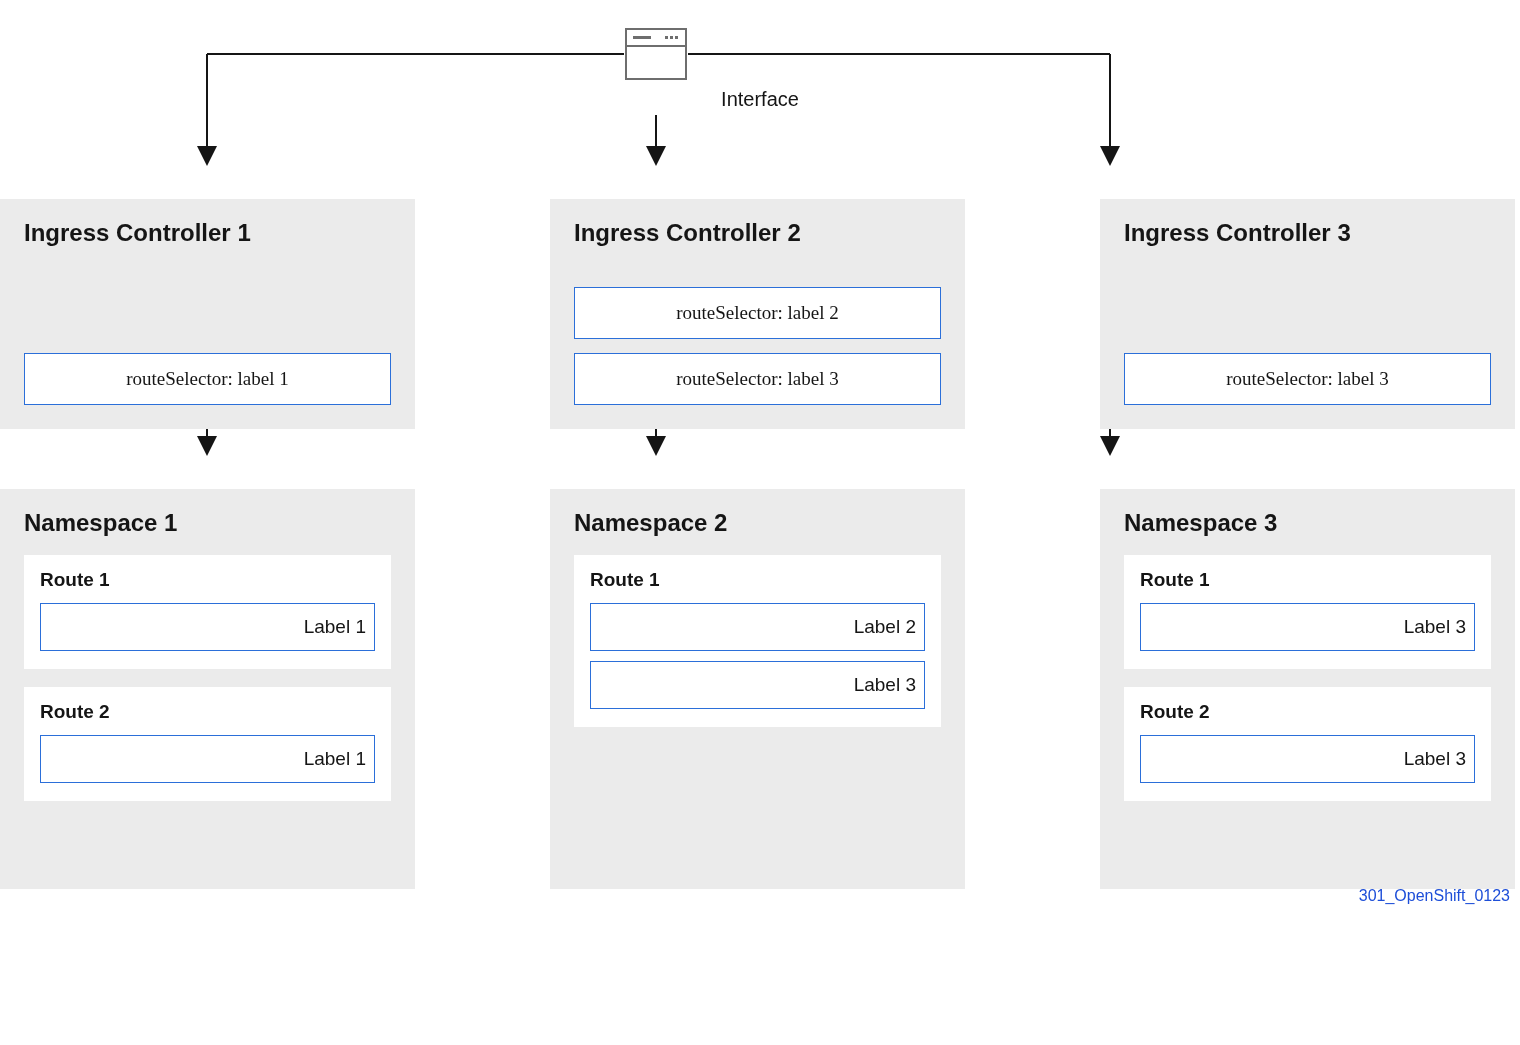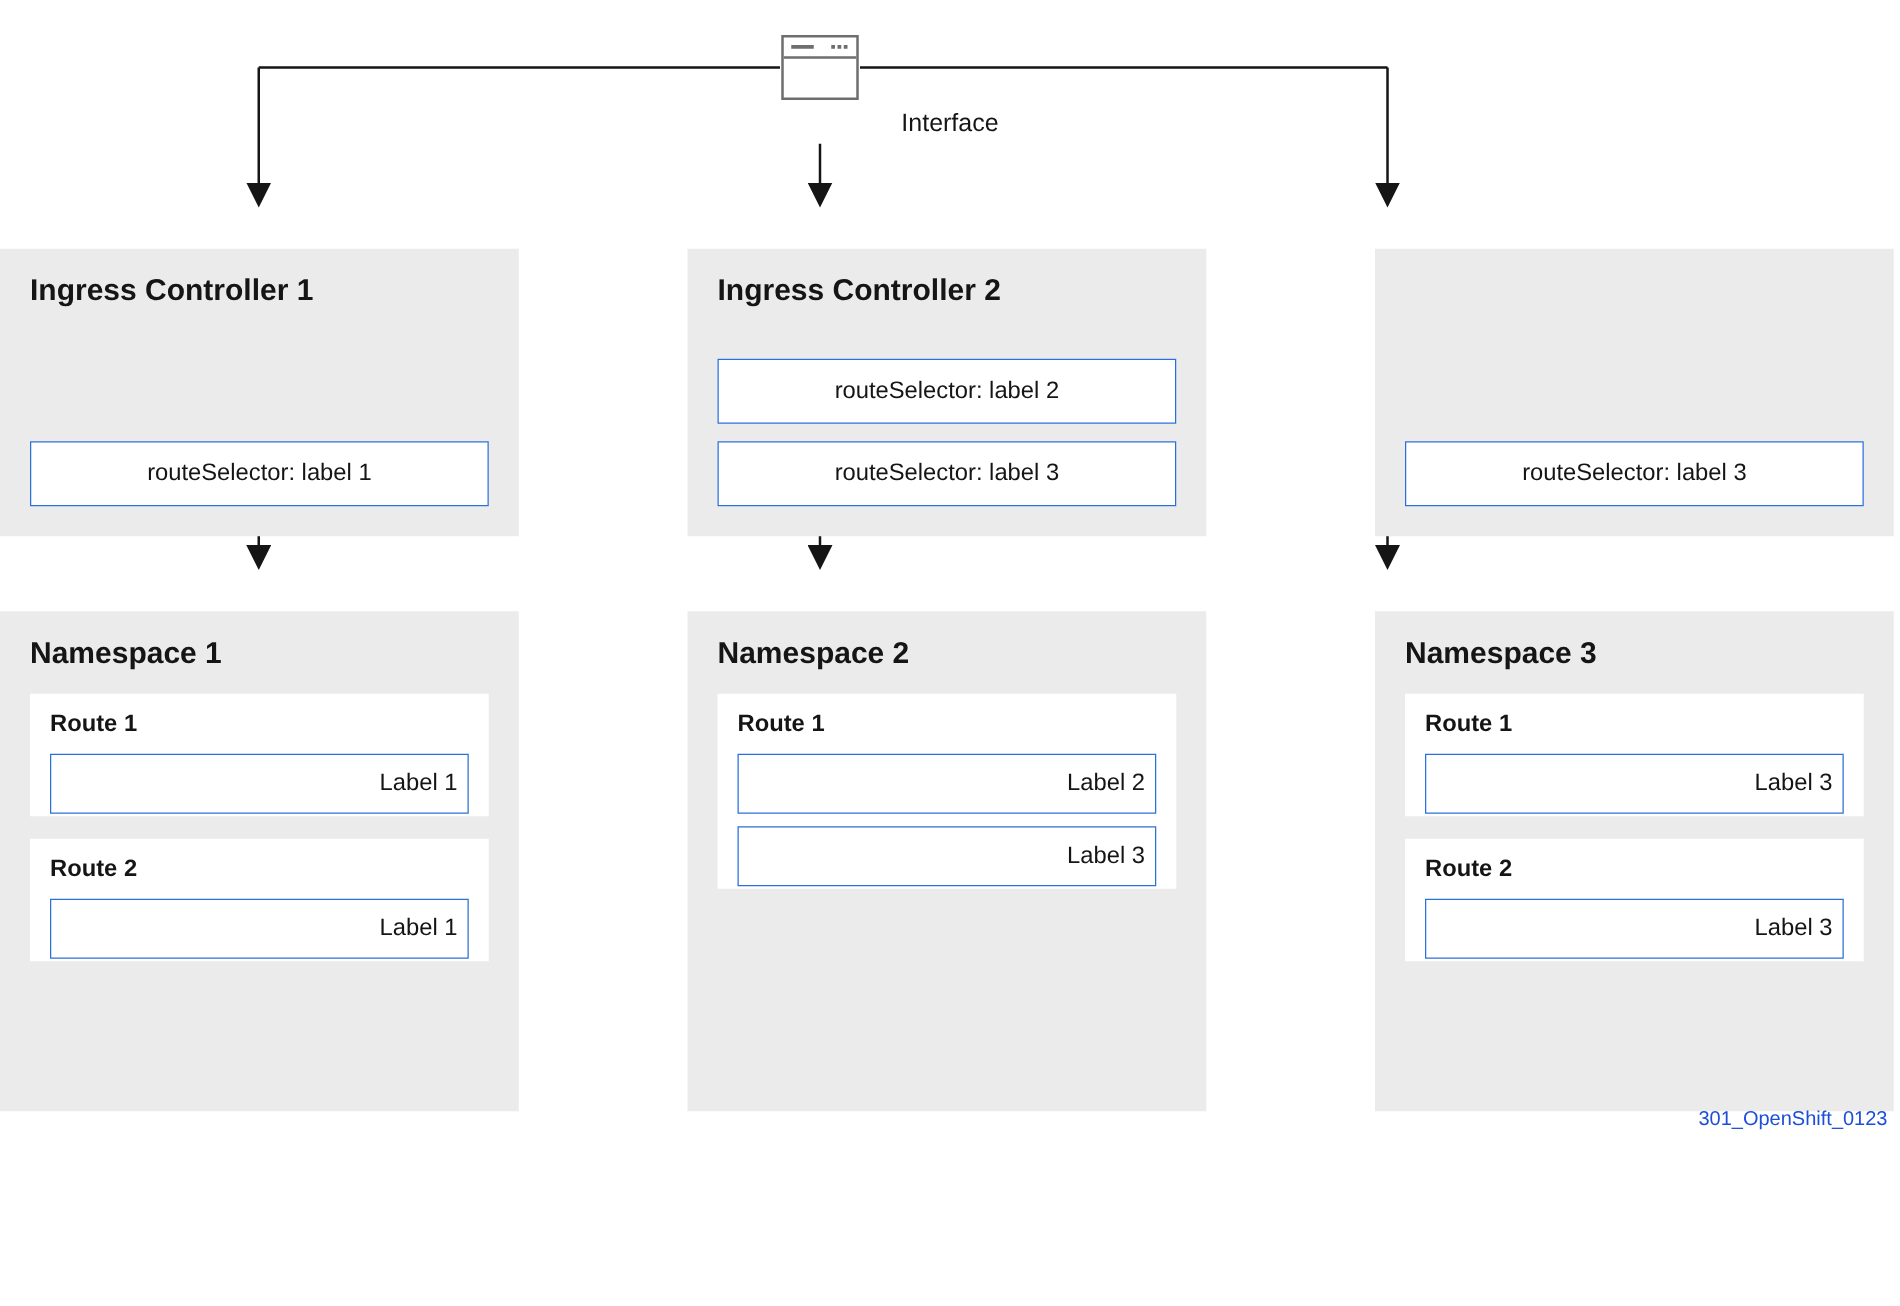--- a/index.html
+++ b/index.html
@@ -92,26 +92,26 @@
   .selector {
     background: #fff;
     border: 1px solid #2b6fd9;
     text-align: center;
     font-size: 19px;
     color: #151515;
     padding: 14px 8px;
     margin-top: 14px;
   }
   .ingress-box { min-height: 230px; display: flex; flex-direction: column; }
-  .ingress-box .selectors { margin-top: auto; }
+  .ingress-box .selectors { margin-top: auto; font-family: Liberation Serif, serif; }
   .gap { height: 60px; }
   .namespace-box { min-height: 400px; }
   .route {
     background: #fff;
-    padding: 14px 16px 2px 16px;
+    padding: 14px 16px 18px 16px;
     margin-top: 18px;
   }
   .route:first-of-type { margin-top: 0; }
   .route-title {
     font-size: 19px;
     font-weight: 700;
     color: #151515;
     margin-bottom: 12px;
   }
   .label {
@@ -202,20 +202,21 @@
         <div class="route">
           <div class="route-title">Route 1</div>
           <div class="label">Label 2</div>
           <div class="label">Label 3</div>
         </div>
       </div>
     </div>
 
     <div class="col">
       <div class="box ingress-box">
+        <div class="box-title">Ingress Controller 3</div>
         <div class="selectors">
           <div class="selector">routeSelector: label 3</div>
         </div>
       </div>
       <div class="gap"></div>
       <div class="box namespace-box">
         <div class="box-title">Namespace 3</div>
         <div class="route">
           <div class="route-title">Route 1</div>
           <div class="label">Label 3</div>

